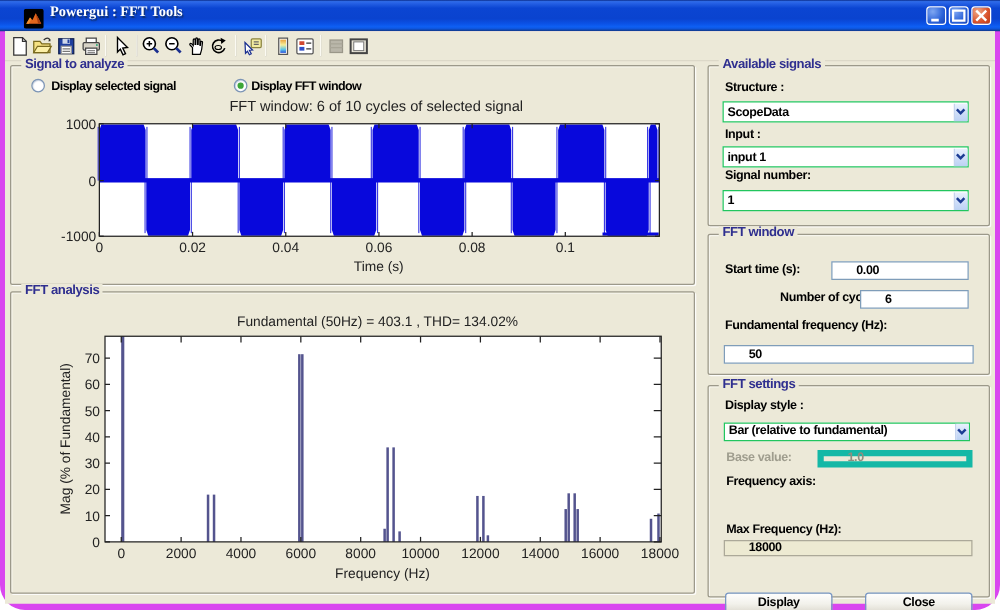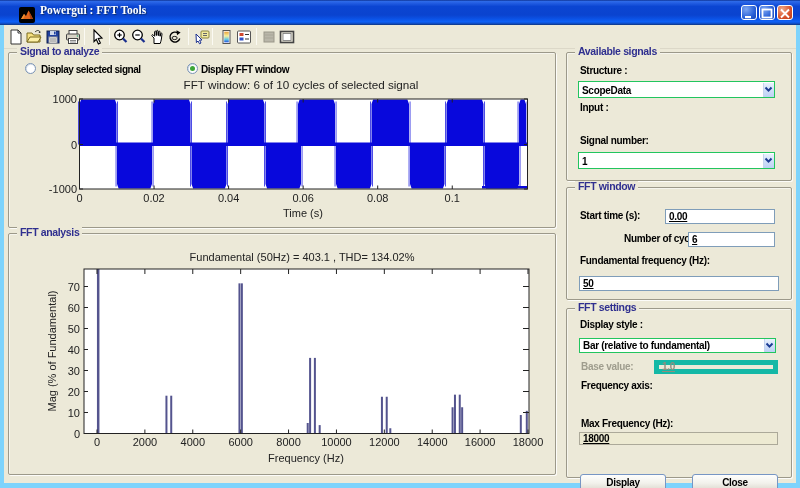--- a/index.html
+++ b/index.html
@@ -1,18 +1,18 @@
 <!DOCTYPE html>
 <html><head>
 <meta charset="utf-8">
 <style>
 * { margin:0; padding:0; box-sizing:border-box; }
 html,body { width:800px; height:488px; overflow:hidden; }
 body { font-family:"Liberation Sans", sans-serif; }
-#win { position:relative; width:800px; height:488px; background:#7dd3fc; }
+#win { position:relative; width:800px; height:488px; background:#d946ef;border-radius:20px; }
 #titlebar { position:absolute; left:0; top:0; width:800px; height:25px;
   background:linear-gradient(180deg,#0A2C8A 0%,#2E6BE8 5%,#2863E6 9%,#0B45D2 26%,#0A43CF 60%,#0B52E6 76%,#0E60F4 86%,#0E55DC 92%,#10357E 100%); }
 #mlicon { position:absolute; left:19px; top:6.5px; }
 #ttext { position:absolute; left:40px; top:4px; color:#fff; font-family:"Liberation Serif", serif;
   font-weight:bold; font-size:11.5px; letter-spacing:0px; text-shadow:1px 1px 1px #10306e; }
 .tbtn { position:absolute; top:4.5px; width:16px; height:15.5px; border:1px solid #fff; border-radius:3px; }
 #bmin { left:741px; background:radial-gradient(circle at 30% 25%,#7FA7F2,#2B62D8 60%,#1945B5); }
 #bmax { left:759px; background:radial-gradient(circle at 30% 25%,#7FA7F2,#2B62D8 60%,#1945B5); }
 #bclose { left:777px; background:radial-gradient(circle at 30% 25%,#F0A988,#D9522B 60%,#B83A18); }
 #client { position:absolute; left:4px; top:25px; width:792px; height:458px; background:#ECE9D8; }
@@ -29,21 +29,21 @@
 .radio { position:absolute; width:11px; height:11px; border-radius:50%; background:#fff;
   border:1px solid #7B94B5; box-shadow:inset 0.5px 0.5px 1px #b9c6d8; }
 .radio.sel::after { content:""; position:absolute; left:2px; top:2px; width:5px; height:5px;
   border-radius:50%; background:#3DA638; }
 .combo { position:absolute; background:#fff; border:1px solid #22c55e; }
 .ct { position:absolute; left:3px; top:50%; transform:translateY(-50%); font-size:10px; font-weight:bold; letter-spacing:-0.3px; color:#000; white-space:nowrap; }
 .carr { position:absolute; right:0.5px; top:0.5px; bottom:0.5px; width:11px;
   background:linear-gradient(180deg,#E9F1FD,#CCDCF8 60%,#BCD2F4); border-left:1px solid #C5D4EE;
   display:flex; align-items:center; justify-content:center; }
 .field { position:absolute; background:#fff; border:1px solid #7F9DB9; font-size:10px; font-weight:bold; letter-spacing:-0.3px;
-  color:#000; padding-left:3px; display:flex; align-items:center;text-decoration:underline; }
+  color:#000; padding-left:19px; display:flex; align-items:center; }
 .disf { background:#ECE9D8; border:5px solid #14b8a6; color:#908E7F; }
 .beigef { background:#EDEAD2; border:1px solid #ACA999; }
 .btn { position:absolute; height:16.5px; border:1px solid #7796C4; border-radius:3px;
   background:linear-gradient(180deg,#FEFEFD,#F2F1EB 55%,#DDDACF); font-size:10px; font-weight:bold; letter-spacing:-0.3px; color:#000;
   display:flex; align-items:center; justify-content:center; box-shadow:0 1px 0 #cfccba;margin-top:18px; }
 </style>
 </head>
 <body>
 <div id="win">
   <div id="titlebar">
@@ -172,20 +172,28 @@
 <div class="lab" style="left:580px;top:65px;">Structure :</div>
 <div class="combo" style="left:578px;top:81px;width:197px;height:17px;">
           <span class="ct">ScopeData</span>
           <span class="carr">
             <svg width="9" height="7" viewBox="0 0 9 7">
               <path d="M1.5 1.5 L4.5 4.6 L7.5 1.5" fill="none" stroke="#1C3C94" stroke-width="2"></path>
             </svg>
           </span>
         </div>
 <div class="lab" style="left:580px;top:102px;">Input :</div>
+<div class="combo" style="left:578px;top:117px;width:197px;height:17px;">
+          <span class="ct">input 1</span>
+          <span class="carr">
+            <svg width="9" height="7" viewBox="0 0 9 7">
+              <path d="M1.5 1.5 L4.5 4.6 L7.5 1.5" fill="none" stroke="#1C3C94" stroke-width="2"></path>
+            </svg>
+          </span>
+        </div>
 <div class="lab" style="left:580px;top:135px;">Signal number:</div>
 <div class="combo" style="left:578px;top:152px;width:197px;height:17px;">
           <span class="ct">1</span>
           <span class="carr">
             <svg width="9" height="7" viewBox="0 0 9 7">
               <path d="M1.5 1.5 L4.5 4.6 L7.5 1.5" fill="none" stroke="#1C3C94" stroke-width="2"></path>
             </svg>
           </span>
         </div>
 <div class="lab" style="left:580px;top:210px;">Start time (s):</div>

